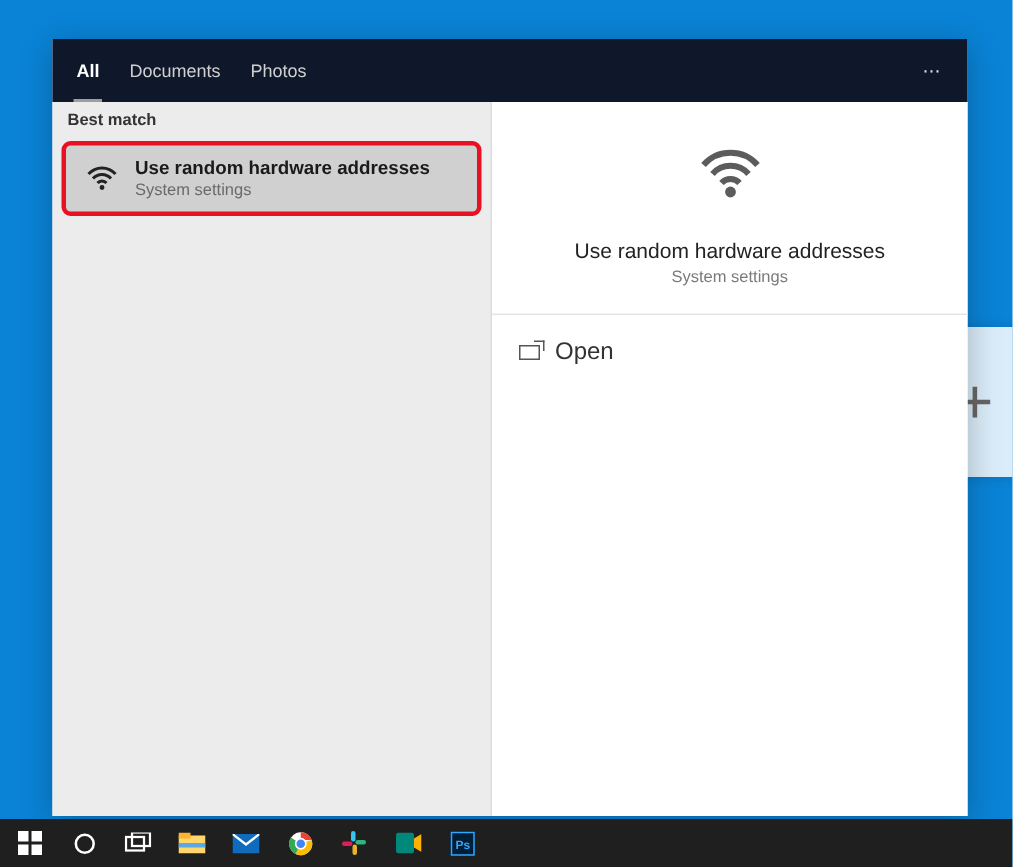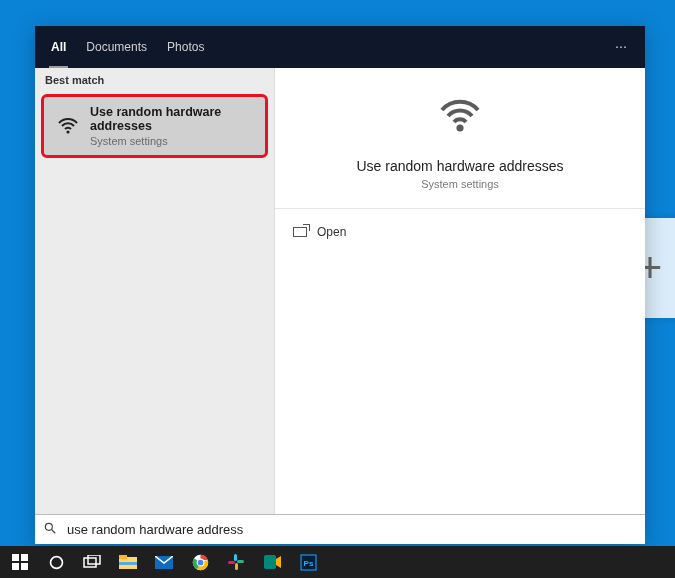--- a/index.html
+++ b/index.html
@@ -57,21 +57,21 @@
   }
   .top-tab .chev { margin-left: 4px; font-size: 8px; }
   .top-ellipsis { margin-left: auto; margin-right: 10px; letter-spacing: 2px; cursor: pointer; }
 
   .search-body {
     flex: 1;
     display: flex;
     min-height: 0;
   }
   .left-pane {
-    width: 240px;
+    width: 293px;
     background: #ececec;
     border-right: 1px solid #ddd;
     font-size: 12px;
   }
   .section-header {
     padding: 6px 10px;
     font-weight: 600;
     font-size: 11px;
     color: #333;
   }
@@ -104,21 +104,21 @@
     border-bottom: 1px solid #e5e5e5;
   }
   .preview-icon { display: inline-block; margin-bottom: 10px; }
   .preview-title { font-size: 14px; color: #222; margin-top: 4px; }
   .preview-sub { font-size: 11px; color: #7a7a7a; margin-top: 4px; }
   .preview-actions { padding: 10px 14px; }
   .action-row {
     display: flex;
     align-items: center;
     gap: 10px;
-    font-size: 12px;
+    font-size: 16px;
     color: #333;
     padding: 6px 4px;
     cursor: pointer;
   }
   .open-icon {
     width: 14px; height: 10px;
     border: 1.5px solid #555;
     position: relative;
   }
   .open-icon::before {
@@ -246,29 +246,20 @@
       <div class="preview-actions">
         <div class="action-row">
           <span class="open-icon"></span>
           <span>Open</span>
         </div>
       </div>
     </div>
 
   </div>
 
-  <div class="search-input-row">
-    <span>
-      <svg width="14" height="14" viewBox="0 0 24 24" fill="none">
-        <circle cx="10" cy="10" r="6" stroke="#444" stroke-width="2"></circle>
-        <line x1="15" y1="15" x2="21" y2="21" stroke="#444" stroke-width="2"></line>
-      </svg>
-    </span>
-    <input type="text" value="use random hardware address" style="">
-  </div>
 
 </div>
 
 <div class="taskbar">
 
   <div class="taskbar-icon">
     <svg width="16" height="16" viewBox="0 0 16 16">
       <rect x="0" y="0" width="7" height="7" fill="#fff"></rect>
       <rect x="9" y="0" width="7" height="7" fill="#fff"></rect>
       <rect x="0" y="9" width="7" height="7" fill="#fff"></rect>

